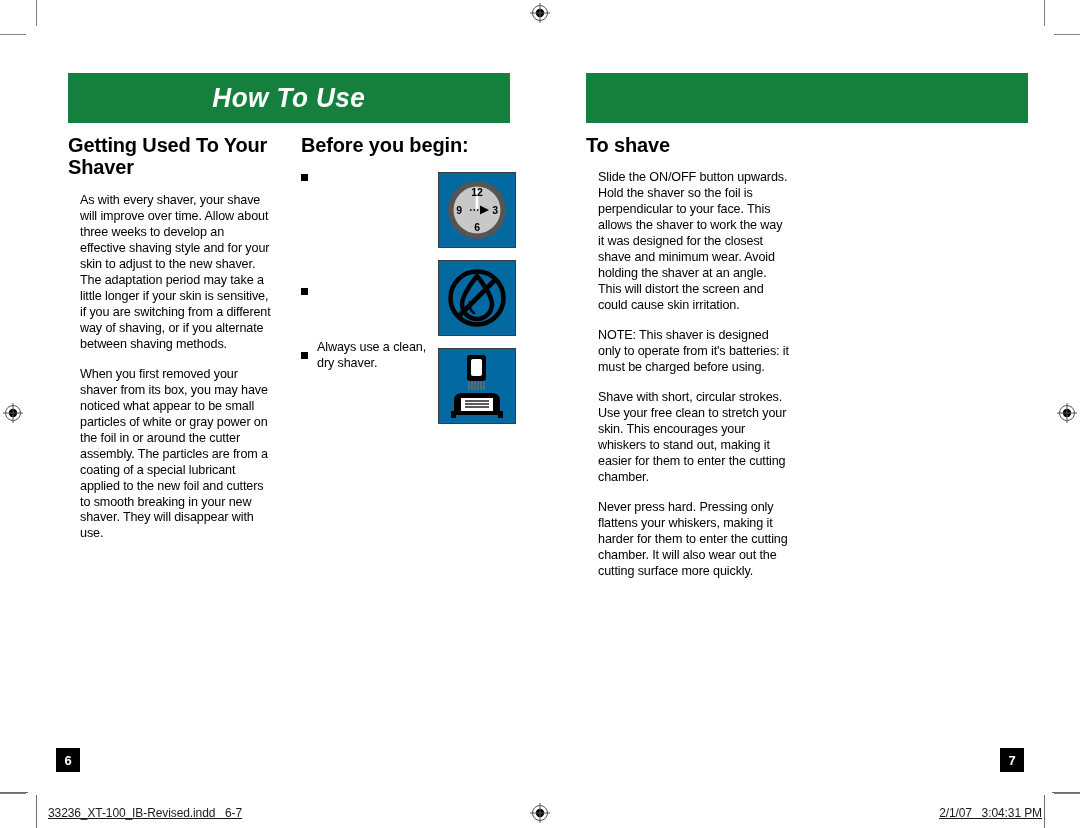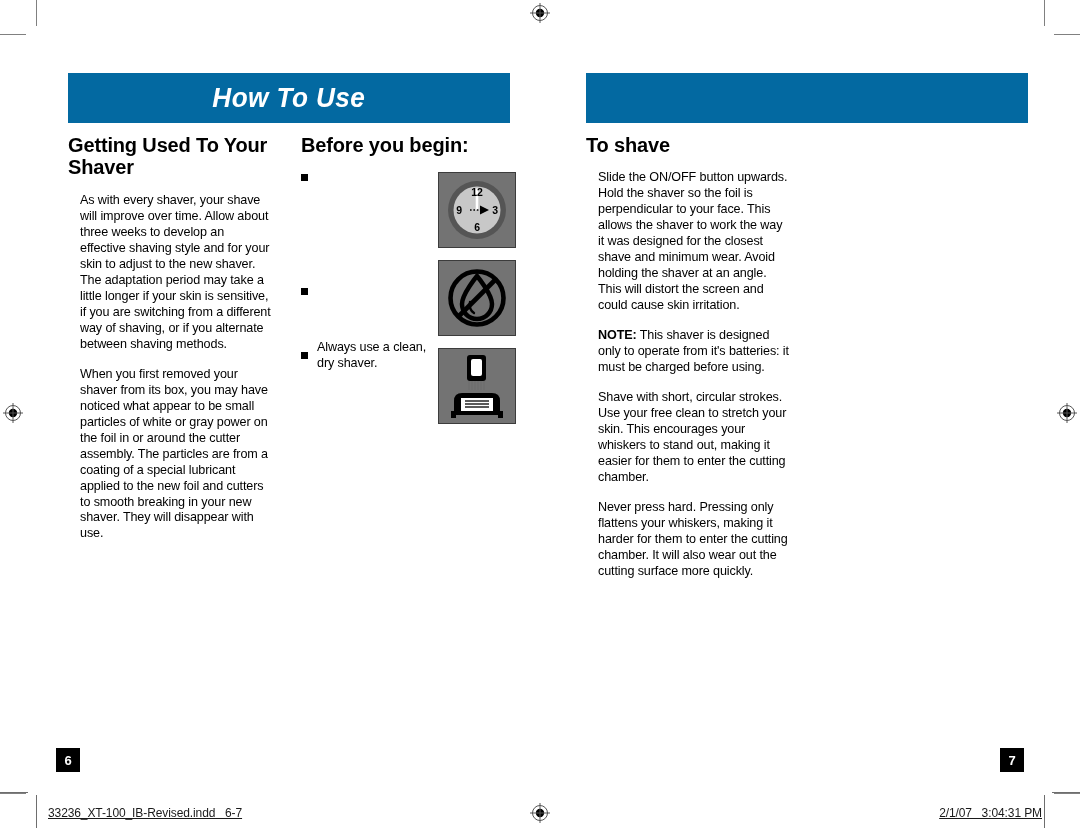--- a/index.html
+++ b/index.html
@@ -53,21 +53,21 @@
   .page-left  { left: 44px; }
   .page-right { left: 562px; }
 
   
   .banner {
     position: absolute;
     left: 24px;
     top: 37px;
     width: 442px;
     height: 50px;
-    background: #0369a1;
+    background: #15803d;
     color: #ffffff;
     display: flex;
     align-items: center;
     justify-content: center;
   }
   .banner-title {
     font-size: 27px;
     font-weight: bold;
     font-style: italic;
     letter-spacing: 0.4px;
@@ -96,21 +96,21 @@
   }
 
   p.body {
     font-size: 12.6px;
     line-height: 1.27;
     margin: 12px;
     letter-spacing: -0.12px;
   }
   p.body + p.body { margin-top: 14px; }
 
-  .note-lead { font-weight: bold; }
+  .note-lead { font-weight: normal; }
 
   
   .bullets { margin-top: 1px; }
   .bullet {
     position: relative;
     font-size: 12.6px;
     line-height: 1.27;
     letter-spacing: -0.12px;
     padding-left: 16px;
     margin-bottom: 2px;
@@ -122,21 +122,21 @@
     width: 7px;
     height: 7px;
     background: #000000;
   }
 
   
   .iconbox {
     width: 78px;
     height: 76px;
     border: 1px solid #3c3c3c;
-    background: #737373;
+    background: #0369a1;
     float: right;
     margin-left: 6px;
     box-sizing: border-box;
   }
   .iconbox svg { display: block; }
   .clearfix::after { content: ""; display: block; clear: both; }
 
   .icon-clock  { margin-top: 2px; margin-bottom: 2px; }
   .icon-nowater{ margin-top: 8px; margin-bottom: 2px; }
   .icon-shaver { margin-top: 8px; margin-bottom: 2px; }

